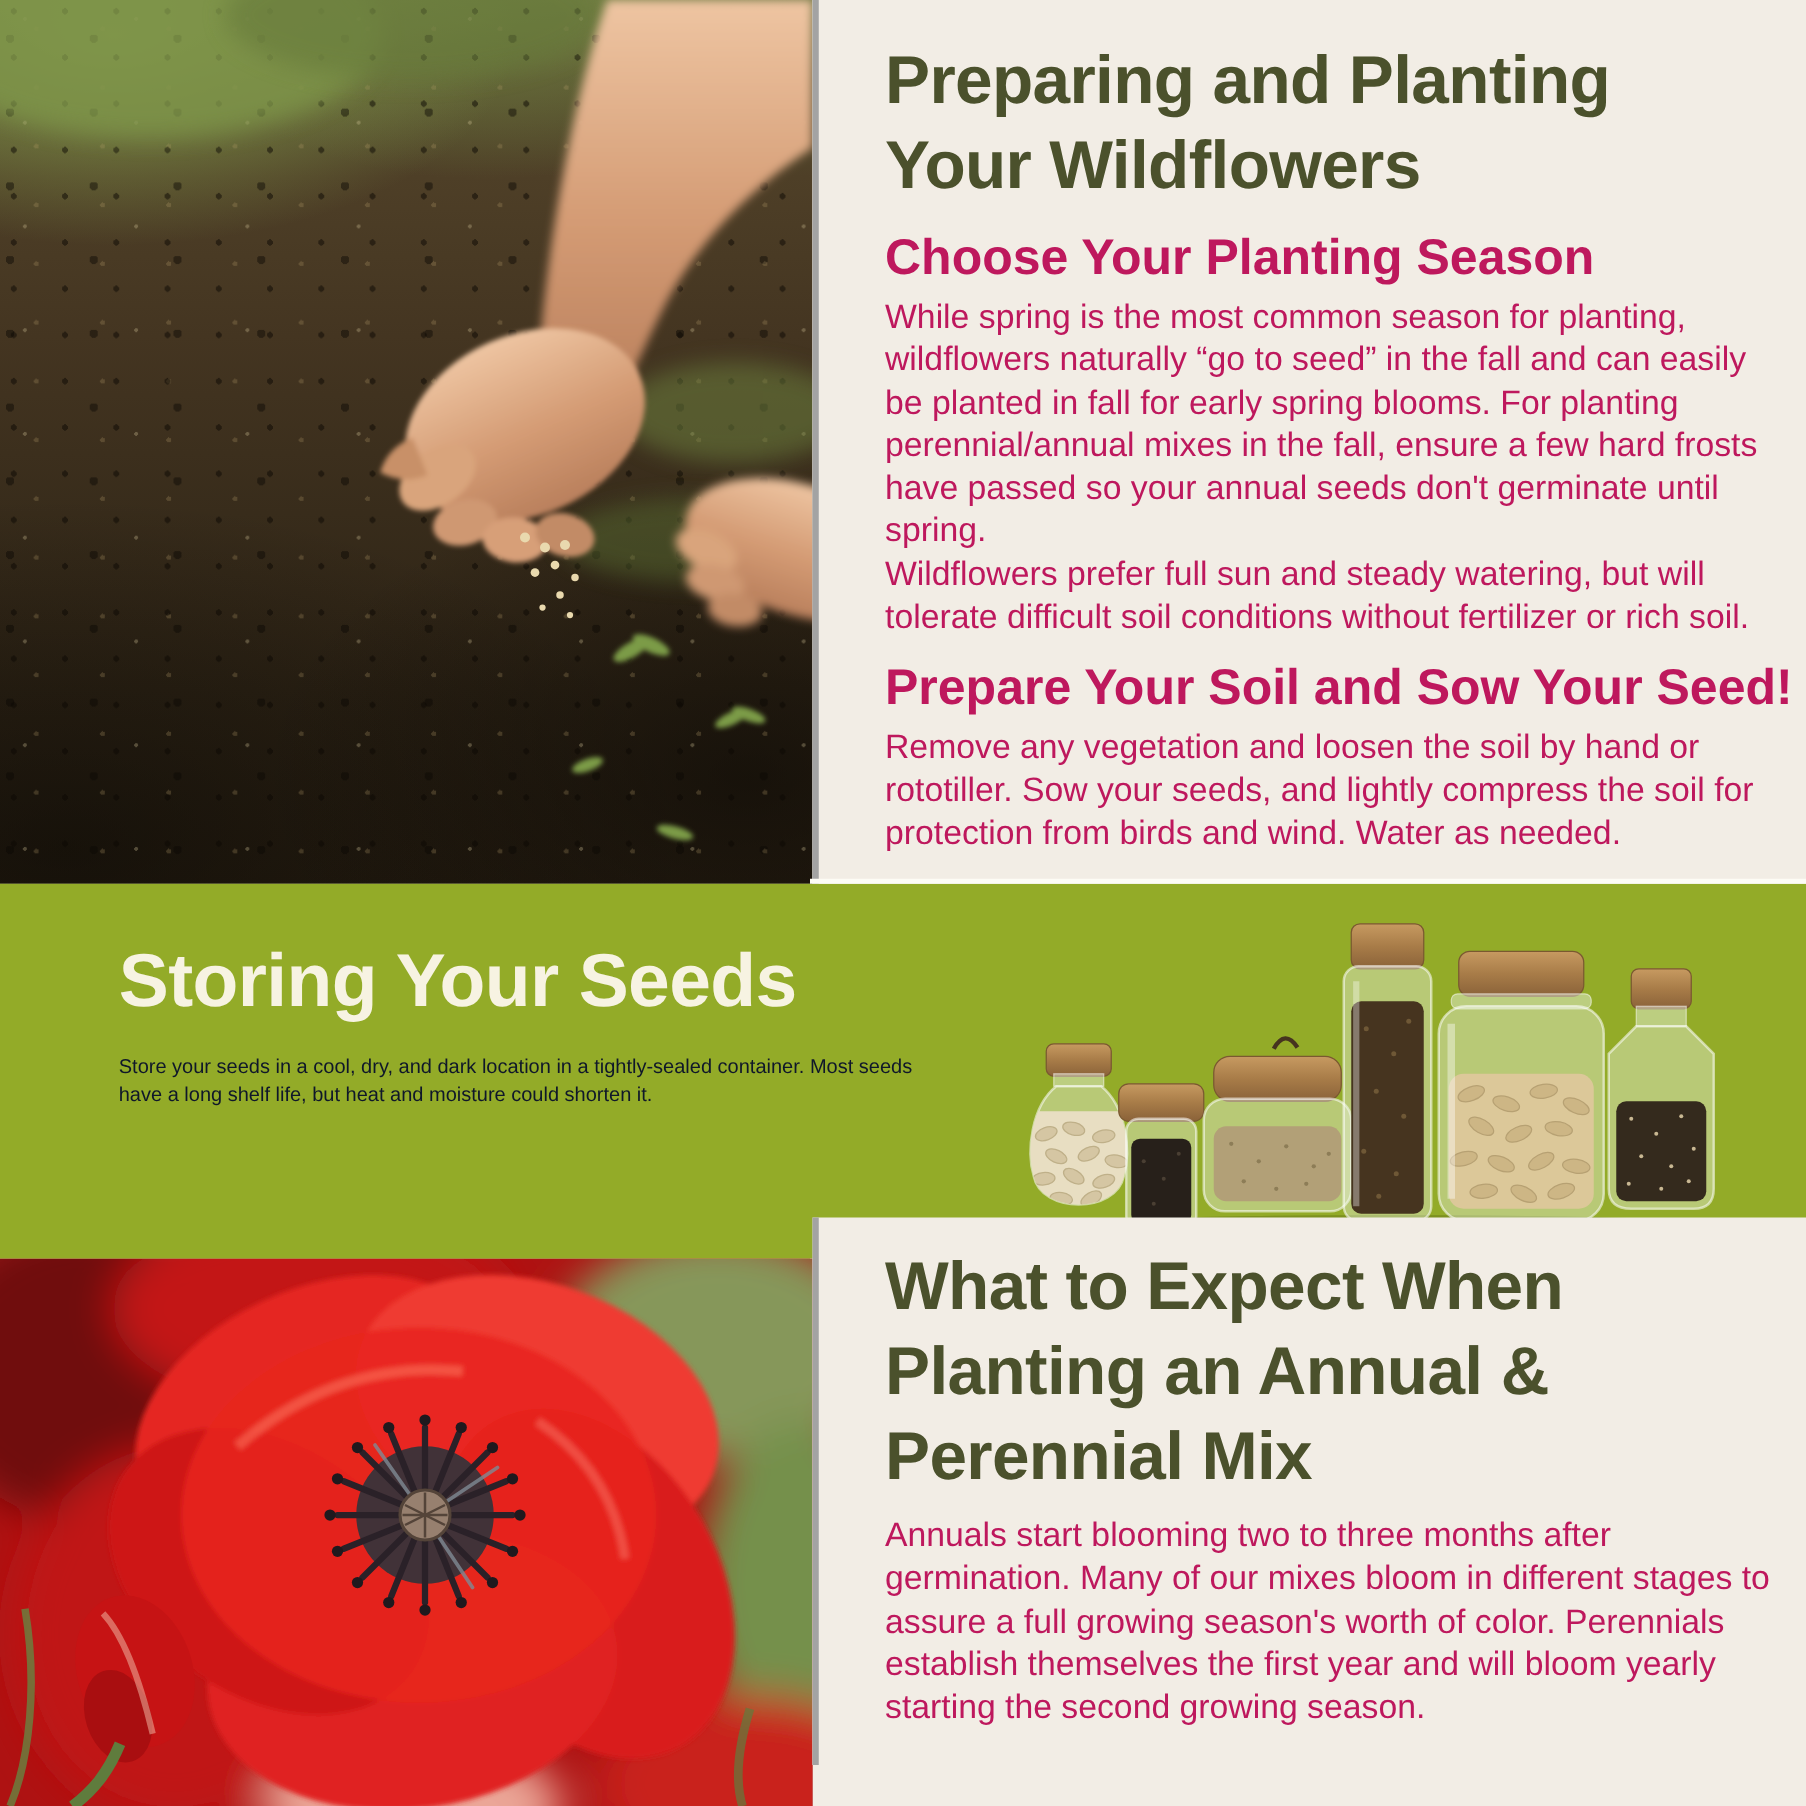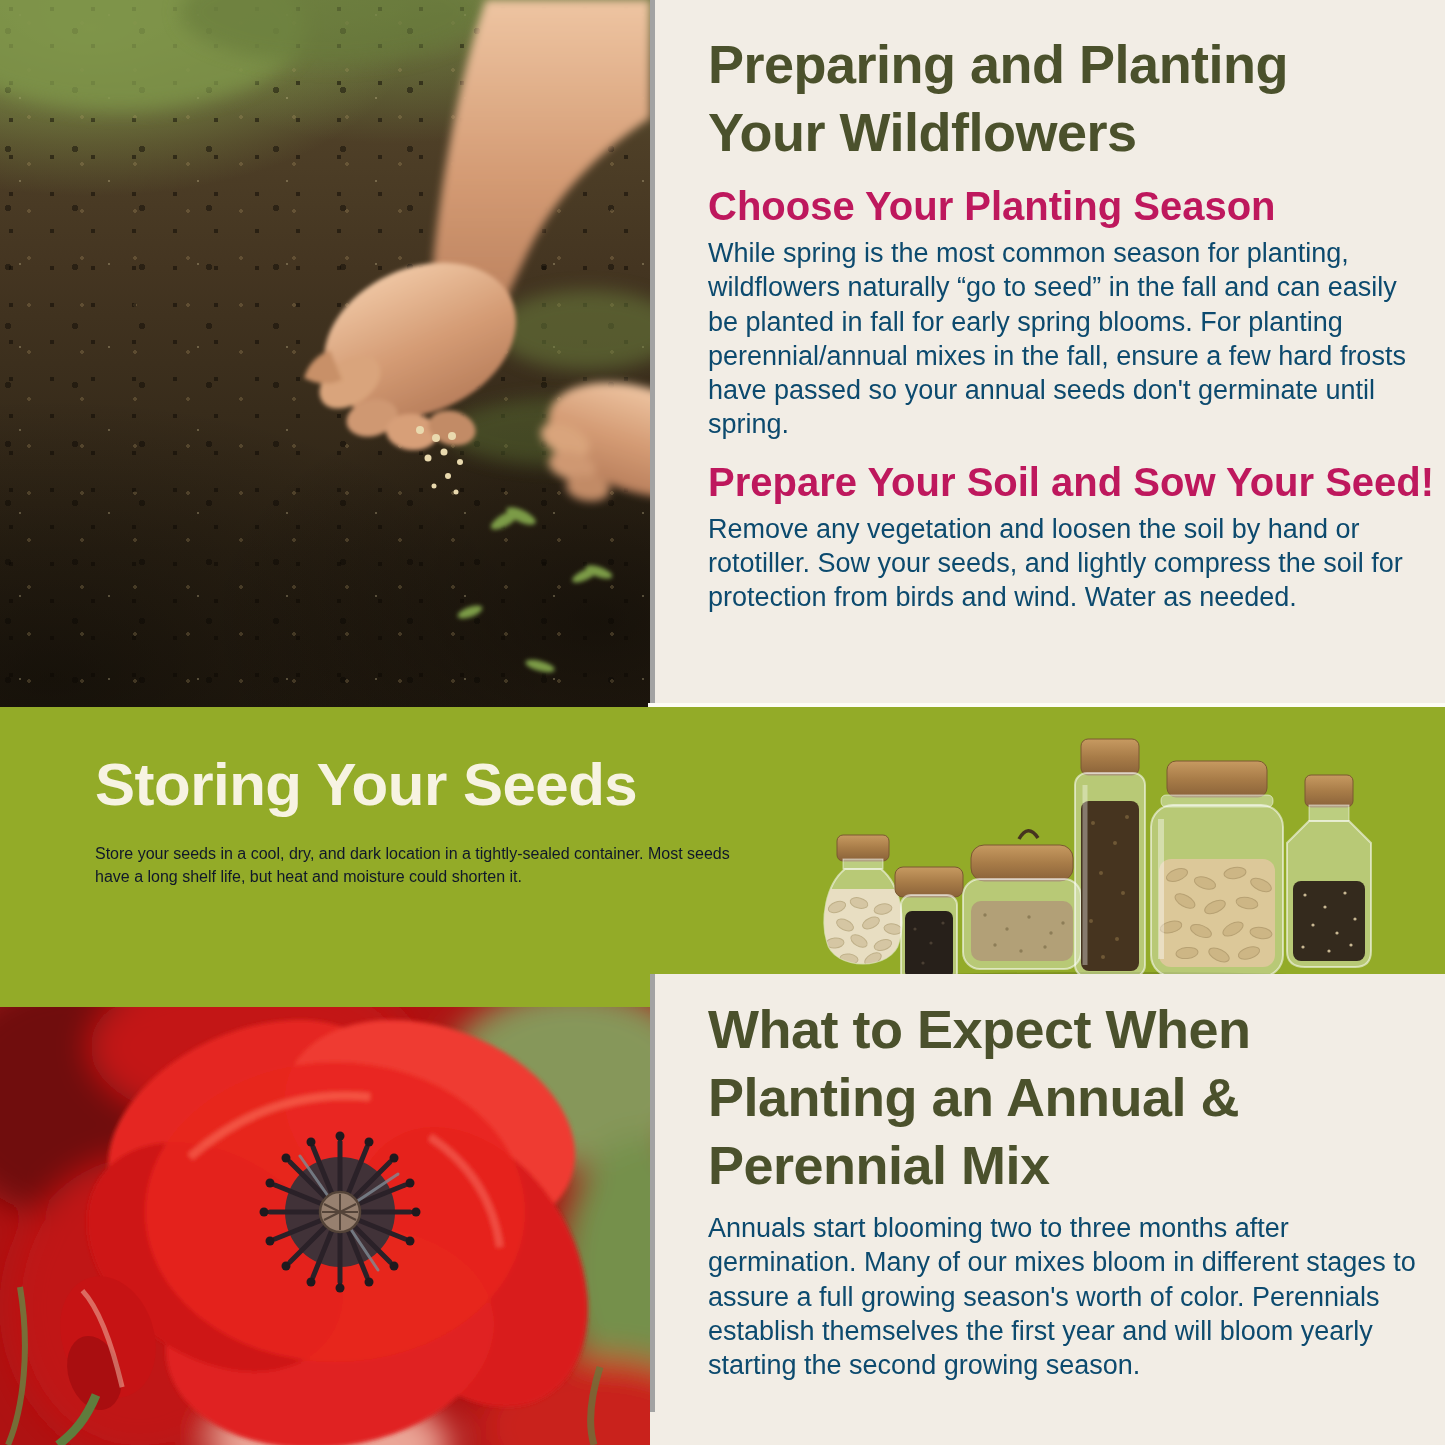--- a/index.html
+++ b/index.html
@@ -25,21 +25,21 @@
   #poppy-photo{top:1007px;height:438px;background:#a81111;}
 
   
   .panel{position:absolute;left:650px;width:866px;box-sizing:border-box;background:#f2ede5;
          border-left:5px solid #a3a3a3;}
   .panel.top{top:0;height:707px;padding:30px 48px 0 53px;}
   .panel.bottom{top:974px;height:438px;padding:21px 48px 0 53px;}
   .h-xl{margin:0 0 12px 0;color:#4b512c;font-weight:bold;font-size:54px;line-height:1.26;
         letter-spacing:-0.5px;max-width:685px;}
   .sub{margin:16px 0 6px 0;color:#be185d;font-weight:bold;font-size:40px;line-height:1.2;}
-  .copy{margin:0;color:#0c4a6e;font-size:27px;line-height:1.27;max-width:708px;}
+  .copy{margin:0;color:#be185d;font-size:27px;line-height:1.27;max-width:708px;}
 
   
   .band{position:absolute;left:0;top:707px;width:1445px;height:300px;background:#93ab28;}
   .band h2{margin:48px 0 0 95px;color:#f7f3e2;font-weight:bold;font-size:60px;line-height:1;
            letter-spacing:-0.5px;}
   .band p{margin:27px 0 0 95px;color:#0f172a;font-size:16px;line-height:1.46;max-width:655px;}
   .jars{position:absolute;right:12px;top:26px;}
   .band-line{position:absolute;left:648px;width:797px;background:#fdfcf5;}
   #band-line-top{top:703px;height:4px;}
   #band-line-bottom{top:1007px;height:3px;}
@@ -107,20 +107,21 @@
         <ellipse cx="470" cy="612" rx="13" ry="5" transform="rotate(-20 470 612)"></ellipse>
         <ellipse cx="540" cy="666" rx="15" ry="5" transform="rotate(15 540 666)"></ellipse>
       </g>
     </svg>
   </div>
 
   <section class="panel top">
     <h1 class="h-xl">Preparing and Planting Your Wildflowers</h1>
     <h3 class="sub">Choose Your Planting Season</h3>
     <p class="copy">While spring is the most common season for planting, wildflowers naturally “go to seed” in the fall and can easily be planted in fall for early spring blooms. For planting perennial/annual mixes in the fall, ensure a few hard frosts have passed so your annual seeds don't germinate until spring.</p>
+    <p class="copy">Wildflowers prefer full sun and steady watering, but will tolerate difficult soil conditions without fertilizer or rich soil.</p>
     <h3 class="sub">Prepare Your Soil and Sow Your Seed!</h3>
     <p class="copy">Remove any vegetation and loosen the soil by hand or rototiller. Sow your seeds, and lightly compress the soil for protection from birds and wind. Water as needed.</p>
   </section>
 
   <section class="band">
     <h2>Storing Your Seeds</h2>
     <p>Store your seeds in a cool, dry, and dark location in a tightly-sealed container. Most seeds have a long shelf life, but heat and moisture could shorten it.</p>
 
     <svg class="jars" width="618" height="268" viewBox="0 0 618 268">
       <defs>

